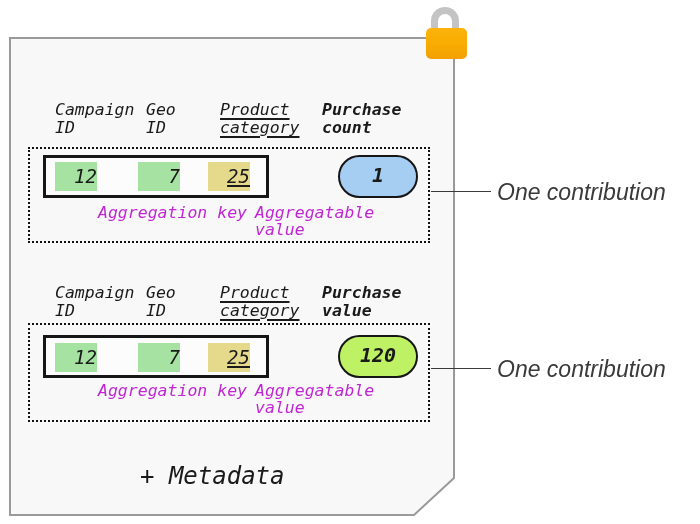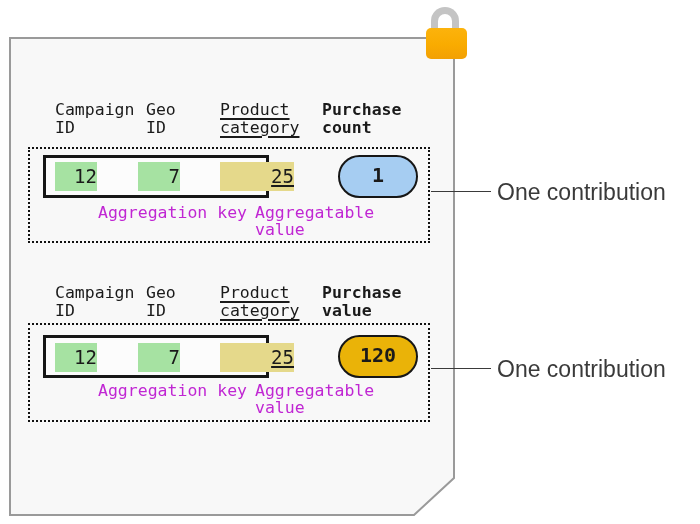--- a/index.html
+++ b/index.html
@@ -1,18 +1,18 @@
 <!DOCTYPE html>
 <html><head>
 <meta charset="utf-8">
 <style>
   html,body { margin:0; padding:0; background:#ffffff; }
   .canvas {
     position:relative; width:700px; height:524px; background:#ffffff;
-    font-family:"DejaVu Sans Mono", monospace; color:#1a1a1a; overflow:hidden;
+    font-family:"DejaVu Sans Mono", monospace; color:#1a1a1a; overflow:hidden;font-style:italic;
   }
   .sheet-svg { position:absolute; left:0; top:0; width:700px; height:524px; }
 
   
   .shackle {
     position:absolute; left:431px; top:7px; width:28px; height:28px;
     border:7px solid #c4c4c4; border-bottom:none;
     border-radius:14px 14px 0 0; box-sizing:border-box;
   }
   .lock-body {
@@ -33,21 +33,21 @@
   #rec0 .dotted { top:147px; height:96px; }
   #rec1 .dotted { top:323px; height:99px; }
 
   
   .keybox { position:absolute; left:43px; width:226px; height:43px; border:3px solid #161616; background:#fcfcfc; box-sizing:border-box; }
   #rec0 .keybox { top:155px; } #rec1 .keybox { top:335px; }
 
   
   .cell { position:absolute; width:42px; height:29px; font-size:19px; line-height:29px; text-align:right; }
   #rec0 .cell { top:162px; } #rec1 .cell { top:343px; }
-  .cell.c1 { left:55px; } .cell.c2 { left:138px; } .cell.c3 { left:220px;padding-left:32px; }
+  .cell.c1 { left:55px; } .cell.c2 { left:138px; } .cell.c3 { left:208px; }
   .cell.u { text-decoration:underline; text-underline-offset:2px; text-decoration-thickness:1.5px; }
 
   
   .pill {
     position:absolute; left:338px; width:80px; height:43px;
     border:2.5px solid #161616; border-radius:22px; box-sizing:border-box;
     font-weight:bold; font-size:20px; line-height:37px; text-align:center;
   }
   #rec0 .pill { top:155px; } #rec1 .pill { top:335px; }
 
@@ -138,26 +138,27 @@
       <div>value</div>
     </div>
 
     <div class="dotted"></div>
     <div class="keybox"></div>
 
     <div class="cell c1" style="background: rgb(166, 226, 162);">12</div>
     <div class="cell c2" style="background: rgb(166, 226, 162);">7</div>
     <div class="cell c3 u" style="background: rgb(229, 217, 139);">25</div>
 
-    <div class="pill" style="background: #eab308;">120</div>
+    <div class="pill" style="background: #bef264;">120</div>
 
     <div class="maglabel keylabel">Aggregation key</div>
     <div class="maglabel vallabel">
       <div>Aggregatable</div>
       <div>value</div>
     </div>
 
     <div class="connector"></div>
     <div class="callout">One contribution</div>
   </div>
 
+  <div class="metadata">+ Metadata</div>
 
 </div>
 
 </body></html>

